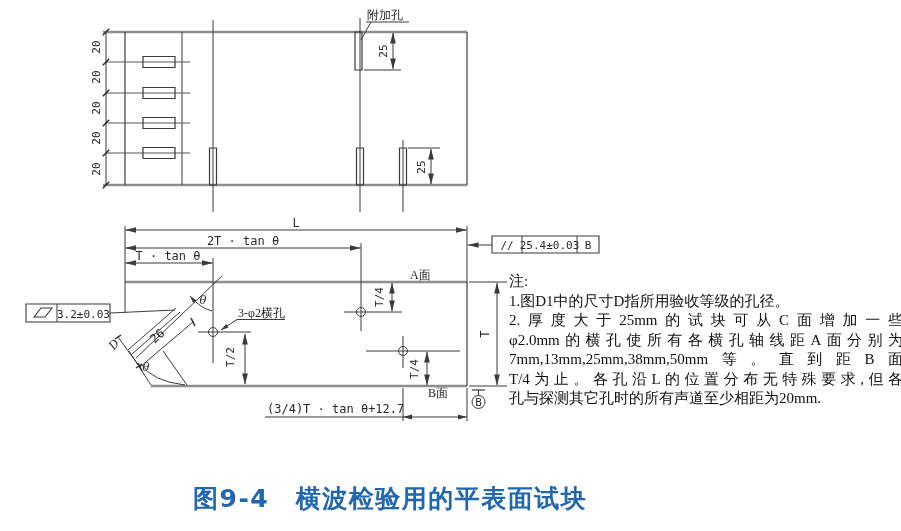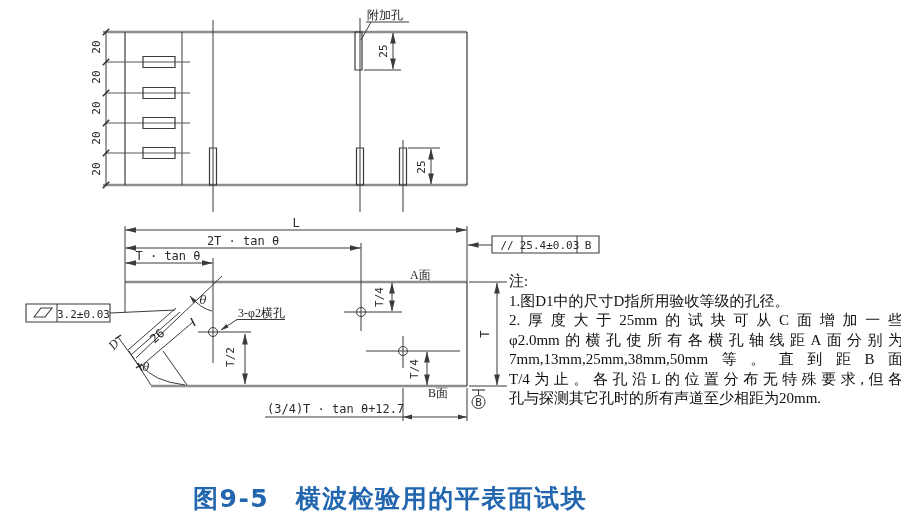--- a/index.html
+++ b/index.html
@@ -191,15 +191,15 @@
 <div class="notes">
   <div>注:</div>
   <div>1.图D1中的尺寸D指所用验收等级的孔径。</div>
   <div class="j">2.厚度大于25mm的试块可从C面增加一些</div>
   <div class="j">φ2.0mm的横孔使所有各横孔轴线距A面分别为</div>
   <div class="j">7mm,13mm,25mm,38mm,50mm等。直到距B面</div>
   <div class="j">T/4为止。各孔沿L的位置分布无特殊要求,但各</div>
   <div>孔与探测其它孔时的所有声道至少相距为20mm.</div>
 </div>
 
-<div class="caption">图9-5　横波检验用的平表面试块</div>
+<div class="caption">图9-4　横波检验用的平表面试块</div>
 
 </div>
 
 </body></html>

